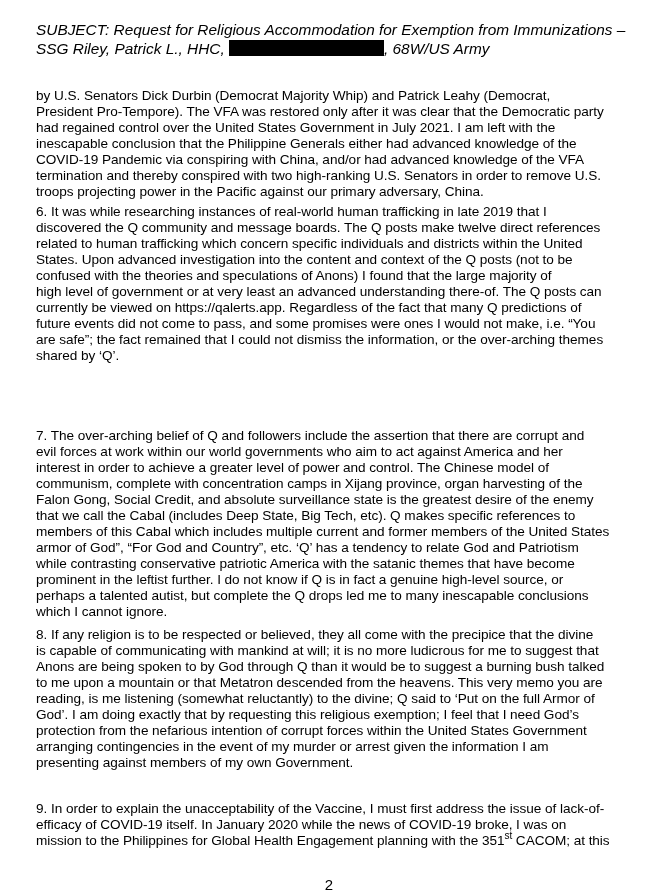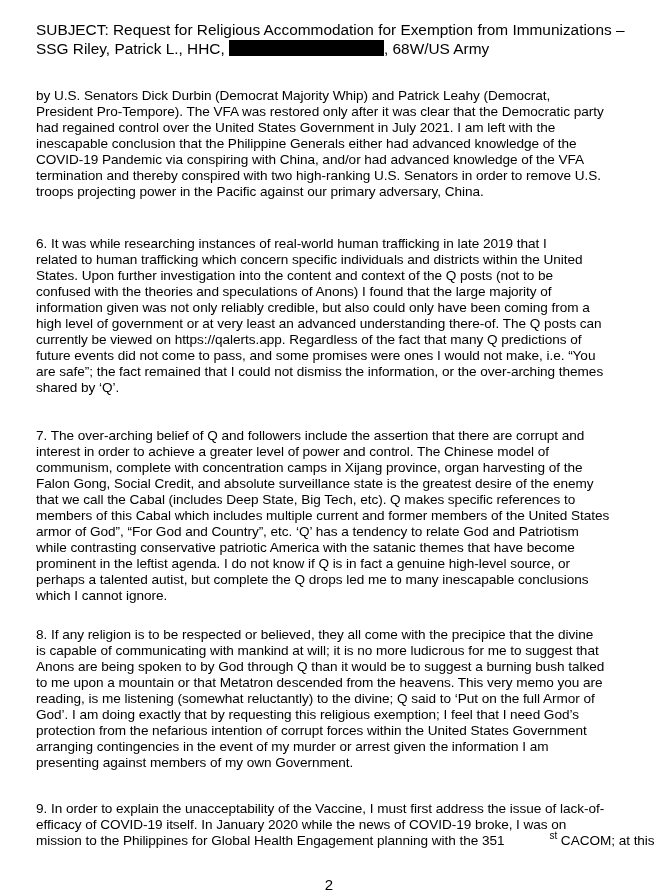--- a/index.html
+++ b/index.html
@@ -2,32 +2,32 @@
 <html><head>
 <meta charset="utf-8">
 <style>
   html, body { margin: 0; padding: 0; background: #ffffff; }
   body {
     width: 658px; height: 893px; position: relative; overflow: hidden;
     font-family: "Liberation Sans", sans-serif; color: #000;
   }
   .subject {
     position: absolute; left: 36px; top: 20px; width: 600px;
-    font-size: 15.4px; line-height: 19px;
+    font-size: 15.4px; line-height: 19px; font-style: italic;
   }
   .redact {
     display: inline-block; width: 155px; height: 16px; background: #000;
     vertical-align: -2px;
   }
   .para {
     position: absolute; left: 36px; width: 600px;
     font-size: 13.6px; line-height: 16px; letter-spacing: -0.05px;
   }
   .line { white-space: nowrap; display: block; }
-  sup { font-size: 10px; line-height: 0; margin-left: 45px; }
+  sup { font-size: 10px; line-height: 0; }
   .page-num {
     position: absolute; left: 0; width: 658px; top: 876px; text-align: center;
     font-size: 15px;
   }
 </style>
 </head>
 <body>
 
 <div class="subject">
   <span class="line">SUBJECT:  Request for Religious Accommodation for Exemption from Immunizations –</span>
@@ -37,43 +37,44 @@
 <div class="para" style="top:88px">
   <span class="line">by U.S. Senators Dick Durbin (Democrat Majority Whip) and Patrick Leahy (Democrat,</span>
   <span class="line">President Pro-Tempore). The VFA was restored only after it was clear that the Democratic party</span>
   <span class="line">had regained control over the United States Government in July 2021. I am left with the</span>
   <span class="line">inescapable conclusion that the Philippine Generals either had advanced knowledge of the</span>
   <span class="line">COVID-19 Pandemic via conspiring with China, and/or had advanced knowledge of the VFA</span>
   <span class="line">termination and thereby conspired with two high-ranking U.S. Senators in order to remove U.S.</span>
   <span class="line">troops projecting power in the Pacific against our primary adversary, China.</span>
 </div>
 
-<div class="para" style="top:236px">
+<div class="para" style="top:204px">
   <span class="line">6.  It was while researching instances of real-world human trafficking in late 2019 that I</span>
+  <span class="line">discovered the Q community and message boards. The Q posts make twelve direct references</span>
   <span class="line">related to human trafficking which concern specific individuals and districts within the United</span>
-  <span class="line">States. Upon further investigation into the content and context of the Q posts (not to be</span>
+  <span class="line">States. Upon advanced investigation into the content and context of the Q posts (not to be</span>
   <span class="line">confused with the theories and speculations of Anons) I found that the large majority of</span>
-  <span class="line">information given was not only reliably credible, but also could only have been coming from a</span>
   <span class="line">high level of government or at very least an advanced understanding there-of. The Q posts can</span>
   <span class="line">currently be viewed on https://qalerts.app. Regardless of the fact that many Q predictions of</span>
   <span class="line">future events did not come to pass, and some promises were ones I would not make, i.e. “You</span>
   <span class="line">are safe”; the fact remained that I could not dismiss the information, or the over-arching themes</span>
   <span class="line">shared by ‘Q’.</span>
 </div>
 
 <div class="para" style="top:428px">
   <span class="line">7.  The over-arching belief of Q and followers include the assertion that there are corrupt and</span>
+  <span class="line">evil forces at work within our world governments who aim to act against America and her</span>
   <span class="line">interest in order to achieve a greater level of power and control. The Chinese model of</span>
   <span class="line">communism, complete with concentration camps in Xijang province, organ harvesting of the</span>
   <span class="line">Falon Gong, Social Credit, and absolute surveillance state is the greatest desire of the enemy</span>
   <span class="line">that we call the Cabal (includes Deep State, Big Tech, etc). Q makes specific references to</span>
   <span class="line">members of this Cabal which includes multiple current and former members of the United States</span>
   <span class="line">armor of God”, “For God and Country”, etc. ‘Q’ has a tendency to relate God and Patriotism</span>
   <span class="line">while contrasting conservative patriotic America with the satanic themes that have become</span>
-  <span class="line">prominent in the leftist agenda. I do not know if Q is in fact a genuine high-level source, or</span>
+  <span class="line">prominent in the leftist further. I do not know if Q is in fact a genuine high-level source, or</span>
   <span class="line">perhaps a talented autist, but complete the Q drops led me to many inescapable conclusions</span>
   <span class="line">which I cannot ignore.</span>
 </div>
 
 <div class="para" style="top:627px">
   <span class="line">8.  If any religion is to be respected or believed, they all come with the precipice that the divine</span>
   <span class="line">is capable of communicating with mankind at will; it is no more ludicrous for me to suggest that</span>
   <span class="line">Anons are being spoken to by God through Q than it would be to suggest a burning bush talked</span>
   <span class="line">to me upon a mountain or that Metatron descended from the heavens. This very memo you are</span>
   <span class="line">reading, is me listening (somewhat reluctantly) to the divine; Q said to ‘Put on the full Armor of</span>

